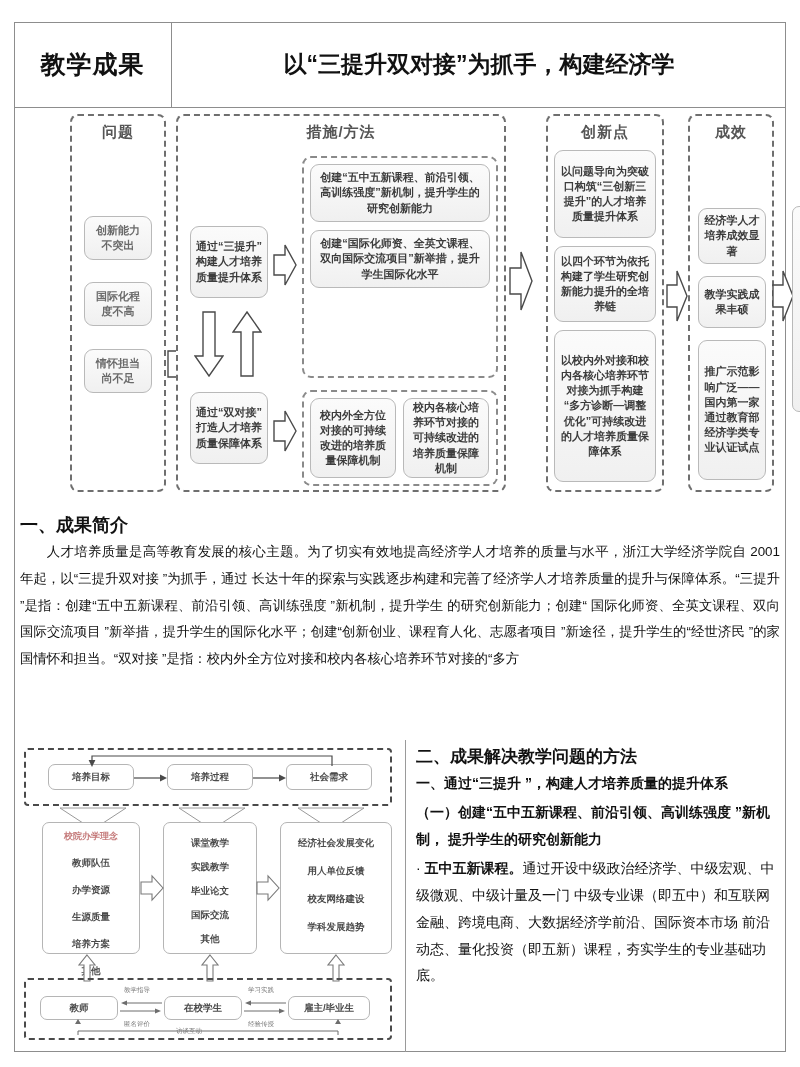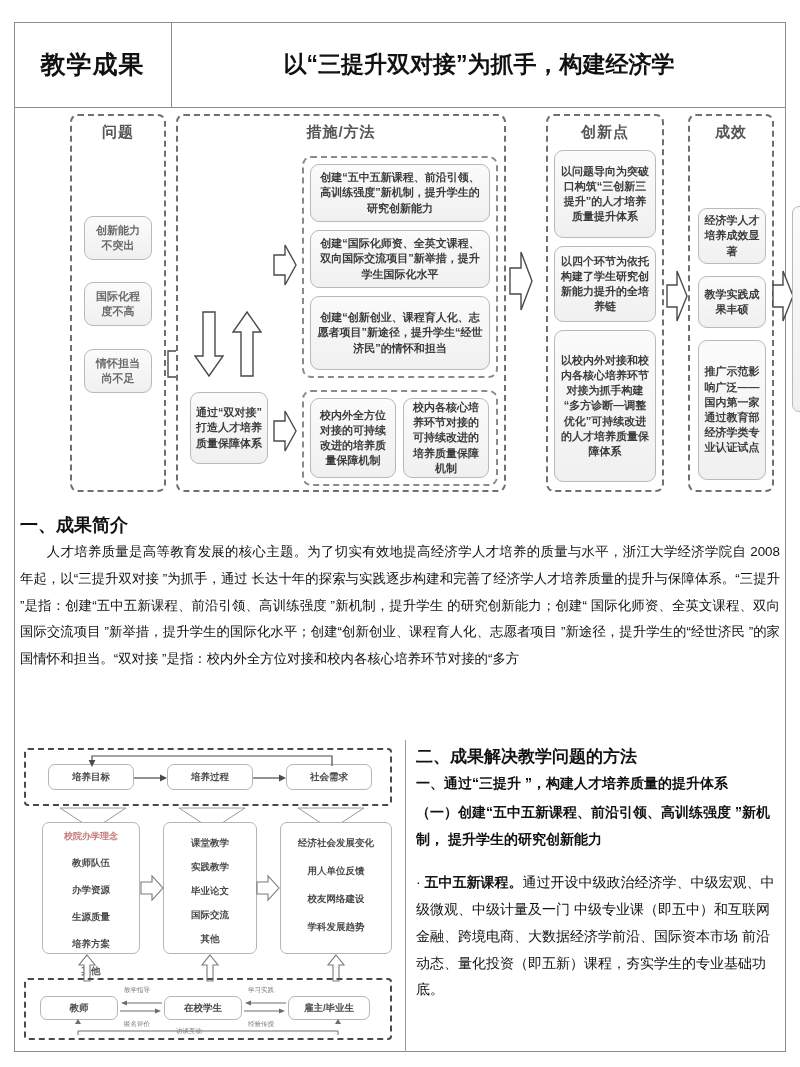--- a/index.html
+++ b/index.html
@@ -85,40 +85,40 @@
 尚不足</div>
 
     <svg class="arrow" style="left:104px;top:225px;" width="26" height="62" viewBox="0 0 26 62">
       <polygon points="2,18 14,18 14,4 24,31 14,58 14,44 2,44" fill="#fff" stroke="#4a4a4a" stroke-width="1.4"></polygon>
     </svg>
 
     <div class="dcol" style="left:114px;top:6px;width:330px;height:378px;">
       <div class="dcol-title">措施/方法</div>
     </div>
 
+    <div class="nbox dark" style="left:128px;top:118px;width:78px;height:72px;">通过“三提升”构建人才培养质量提升体系</div>
     <div class="nbox dark" style="left:128px;top:284px;width:78px;height:72px;">通过“双对接”打造人才培养质量保障体系</div>
 
     <svg class="arrow" style="left:132px;top:202px;" width="30" height="68" viewBox="0 0 30 68">
       <polygon points="9,2 21,2 21,46 29,46 15,66 1,46 9,46" fill="#fff" stroke="#4a4a4a" stroke-width="1.4"></polygon>
     </svg>
     <svg class="arrow" style="left:170px;top:202px;" width="30" height="68" viewBox="0 0 30 68">
       <polygon points="15,2 29,22 21,22 21,66 9,66 9,22 1,22" fill="#fff" stroke="#4a4a4a" stroke-width="1.4"></polygon>
     </svg>
 
     <svg class="arrow" style="left:210px;top:134px;" width="26" height="46" viewBox="0 0 26 46">
       <polygon points="2,13 13,13 13,3 24,23 13,43 13,33 2,33" fill="#fff" stroke="#4a4a4a" stroke-width="1.4"></polygon>
     </svg>
     <svg class="arrow" style="left:210px;top:300px;" width="26" height="46" viewBox="0 0 26 46">
       <polygon points="2,13 13,13 13,3 24,23 13,43 13,33 2,33" fill="#fff" stroke="#4a4a4a" stroke-width="1.4"></polygon>
     </svg>
 
     <div class="subgroup" style="left:240px;top:48px;width:196px;height:222px;"></div>
     <div class="nbox dark" style="left:248px;top:56px;width:180px;height:58px;">创建“五中五新课程、前沿引领、高训练强度”新机制，提升学生的研究创新能力</div>
     <div class="nbox dark" style="left:248px;top:122px;width:180px;height:58px;">创建“国际化师资、全英文课程、双向国际交流项目”新举措，提升学生国际化水平</div>
-    <div class="nbox dark redtext" style="left:248px;top:188px;width:180px;height:74px;">创建“创新创业、课程育人化、志愿者项目”新途径，提升学生“经世济民”的情怀和担当</div>
 
     <div class="subgroup" style="left:240px;top:282px;width:196px;height:96px;"></div>
     <div class="nbox dark" style="left:248px;top:290px;width:86px;height:80px;">校内外全方位对接的可持续改进的培养质量保障机制</div>
     <div class="nbox dark" style="left:341px;top:290px;width:86px;height:80px;">校内各核心培养环节对接的可持续改进的培养质量保障机制</div>
 
     <svg class="arrow" style="left:446px;top:140px;" width="26" height="66" viewBox="0 0 26 66">
       <polygon points="2,20 13,20 13,4 24,33 13,62 13,46 2,46" fill="#fff" stroke="#4a4a4a" stroke-width="1.4"></polygon>
     </svg>
 
     <div class="dcol" style="left:484px;top:6px;width:118px;height:378px;">
@@ -143,32 +143,32 @@
       <polygon points="1,17 11,17 11,3 21,28 11,53 11,39 1,39" fill="#fff" stroke="#4a4a4a" stroke-width="1.4"></polygon>
     </svg>
 
     <div class="nbox" style="left:730px;top:98px;width:38px;height:206px;border-radius:7px;">
       <span class="vtext">经济学人才培养</span>
     </div>
   </div>
 
   <div class="sec" style="left:20px;top:512px;width:760px;">
     <div class="h1">一、成果简介</div>
-    <div class="p indent">人才培养质量是高等教育发展的核心主题。为了切实有效地提高经济学人才培养的质量与水平，浙江大学经济学院自 2008 年起，以“三提升双对接 ”为抓手，通过  长达十年的探索与实践逐步构建和完善了经济学人才培养质量的提升与保障体系。“三提升 ”是指：创建“五中五新课程、前沿引领、高训练强度 ”新机制，提升学生 的研究创新能力；创建“ 国际化师资、全英文课程、双向国际交流项目 ”新举措，提升学生的国际化水平；创建“创新创业、课程育人化、志愿者项目 ”新途径，提升学生的“经世济民 ”的家国情怀和担当。“双对接 ”是指：校内外全方位对接和校内各核心培养环节对接的“多方</div>
+    <div class="p indent">人才培养质量是高等教育发展的核心主题。为了切实有效地提高经济学人才培养的质量与水平，浙江大学经济学院自 2001 年起，以“三提升双对接 ”为抓手，通过  长达十年的探索与实践逐步构建和完善了经济学人才培养质量的提升与保障体系。“三提升 ”是指：创建“五中五新课程、前沿引领、高训练强度 ”新机制，提升学生 的研究创新能力；创建“ 国际化师资、全英文课程、双向国际交流项目 ”新举措，提升学生的国际化水平；创建“创新创业、课程育人化、志愿者项目 ”新途径，提升学生的“经世济民 ”的家国情怀和担当。“双对接 ”是指：校内外全方位对接和校内各核心培养环节对接的“多方</div>
   </div>
 
   <div class="lowerwrap">
 
     <div class="lower-left">
       <div class="ld">
 
         <div class="ldash" style="left:2px;top:2px;width:368px;height:58px;"></div>
         <div class="lbox" style="left:26px;top:18px;width:86px;height:26px;">培养目标</div>
         <div class="lbox" style="left:145px;top:18px;width:86px;height:26px;">培养过程</div>
-        <div class="lbox" style="left:264px;top:18px;width:86px;height:26px;">社会需求</div>
+        <div class="lbox" style="left:264px;top:18px;width:86px;height:26px;border-radius:6px;">社会需求</div>
 
         <svg style="position:absolute;left:112px;top:28px;" width="34" height="8" viewBox="0 0 34 8">
           <line x1="0" y1="4" x2="26" y2="4" stroke="#4a4a4a" stroke-width="1.2"></line>
             <polygon points="26,0.6 33,4 26,7.4" fill="#4a4a4a"></polygon>
         </svg>
         <svg style="position:absolute;left:231px;top:28px;" width="34" height="8" viewBox="0 0 34 8">
           <line x1="0" y1="4" x2="26" y2="4" stroke="#4a4a4a" stroke-width="1.2"></line>
             <polygon points="26,0.6 33,4 26,7.4" fill="#4a4a4a"></polygon>
         </svg>
 
@@ -257,19 +257,19 @@
           <polygon points="269,6 275,6 272,1" fill="#6d6d6d"></polygon>
         </svg>
         <span class="tlabel" style="left:154px;top:281px;">访谈互动</span>
       </div>
     </div>
 
     <div class="lower-right">
       <div class="rh1">二、成果解决教学问题的方法</div>
       <div class="rp">一、通过“三提升 ”，构建人才培养质量的提升体系</div>
       <div class="rp" style="margin-top:2px;">（一）创建“五中五新课程、前沿引领、高训练强度 ”新机制， 提升学生的研究创新能力</div>
-      <div class="rp n" style="margin-top:16px;">
+      <div class="rp n" style="margin-top:2px;">
         <span>·</span>
         <strong>五中五新课程。</strong><span>通过开设中级政治经济学、中级宏观、中级微观、中级计量及一门 中级专业课（即五中）和互联网金融、跨境电商、大数据经济学前沿、国际资本市场 前沿动态、量化投资（即五新）课程，夯实学生的专业基础功底。</span>
       </div>
     </div>
   </div>
 </div>
 
 </body></html>

